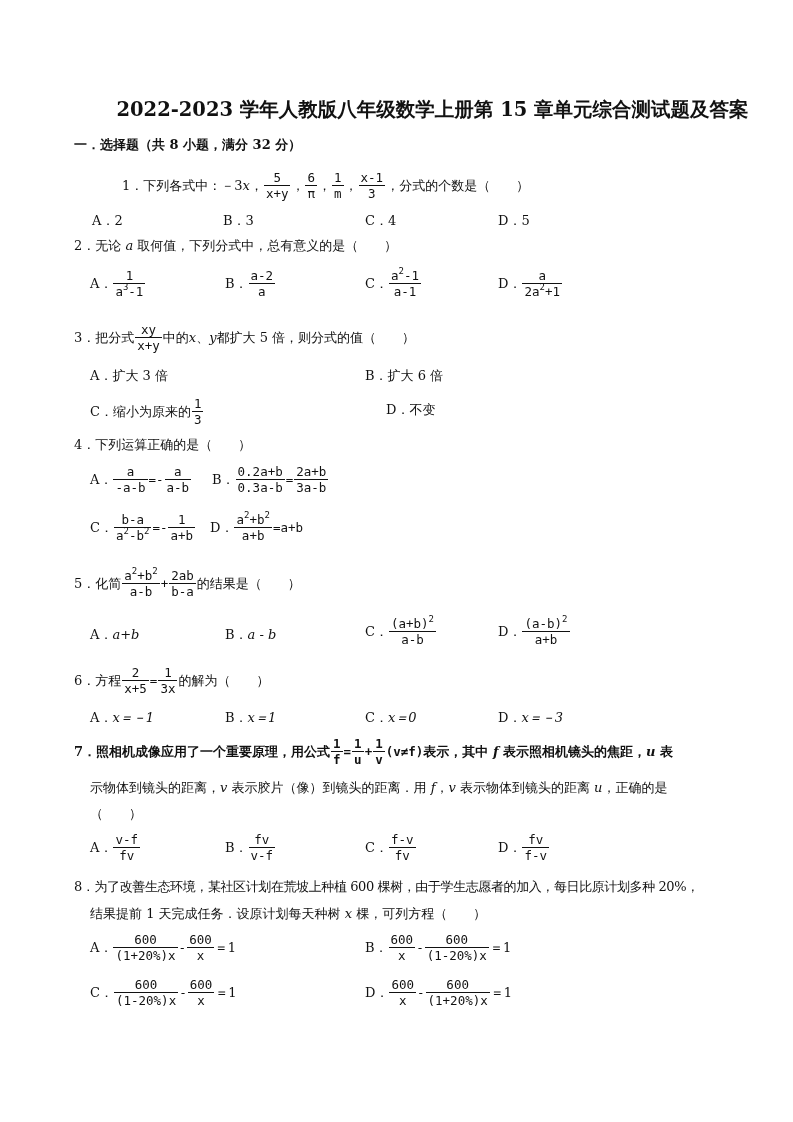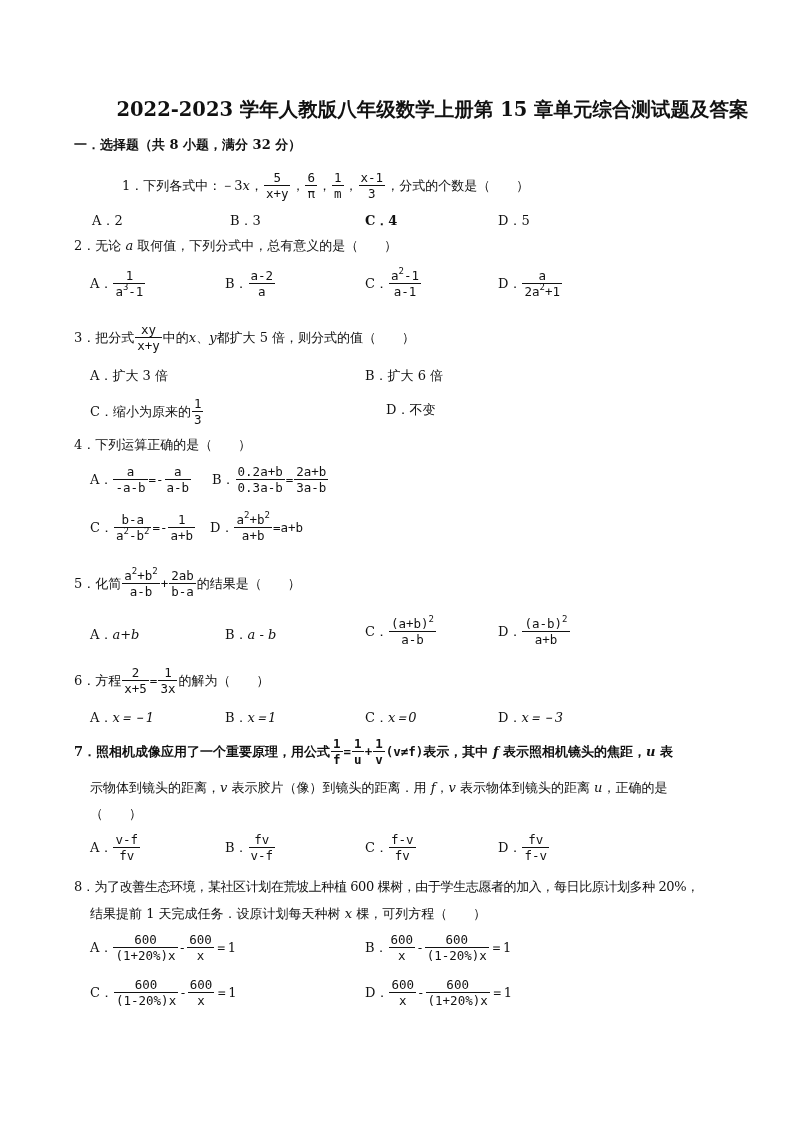--- a/index.html
+++ b/index.html
@@ -30,22 +30,22 @@
 </head>
 <body>
 
 <div class="abs title">2022-2023 学年人教版八年级数学上册第 15 章单元综合测试题及答案</div>
 <div class="abs section">一．选择题（共 8 小题，满分 32 分）</div>
 
 <div class="abs line" style="left:74px; top:170px;margin-left:48px;">
   <span>1．</span><span>下列各式中：</span><span>－3</span><span class="it">x</span><span>，</span><span class="frac"><span class="num">5</span><span class="den">x+y</span></span><span>，</span><span class="frac"><span class="num">6</span><span class="den">π</span></span><span>，</span><span class="frac"><span class="num">1</span><span class="den">m</span></span><span>，</span><span class="frac"><span class="num">x-1</span><span class="den">3</span></span><span>，分式的个数是（　　）</span>
 </div>
 <div class="abs opt" style="left:92px; top:212px;">A．2</div>
-<div class="abs opt" style="left:230px; top:212px;text-align:right;">B．3</div>
-<div class="abs opt" style="left:365px; top:212px;font-weight:bold;">C．4</div>
+<div class="abs opt" style="left:223px; top:212px;text-align:right;">B．3</div>
+<div class="abs opt" style="left:365px; top:212px;">C．4</div>
 <div class="abs opt" style="left:498px; top:212px;">D．5</div>
 
 <div class="abs line" style="left:74px; top:238px;">
   <span>2．</span><span>无论</span> <span class="it">a</span> <span>取何值，下列分式中，总有意义的是（　　）</span>
 </div>
 <div class="abs opt" style="left:90px; top:268px;">
   <span>A．</span><span class="frac"><span class="num">1</span><span class="den"><span>a</span><sup>3</sup><span>-1</span></span></span>
 </div>
 <div class="abs opt" style="left:225px; top:268px;">
   <span>B．</span><span class="frac"><span class="num">a-2</span><span class="den">a</span></span>

